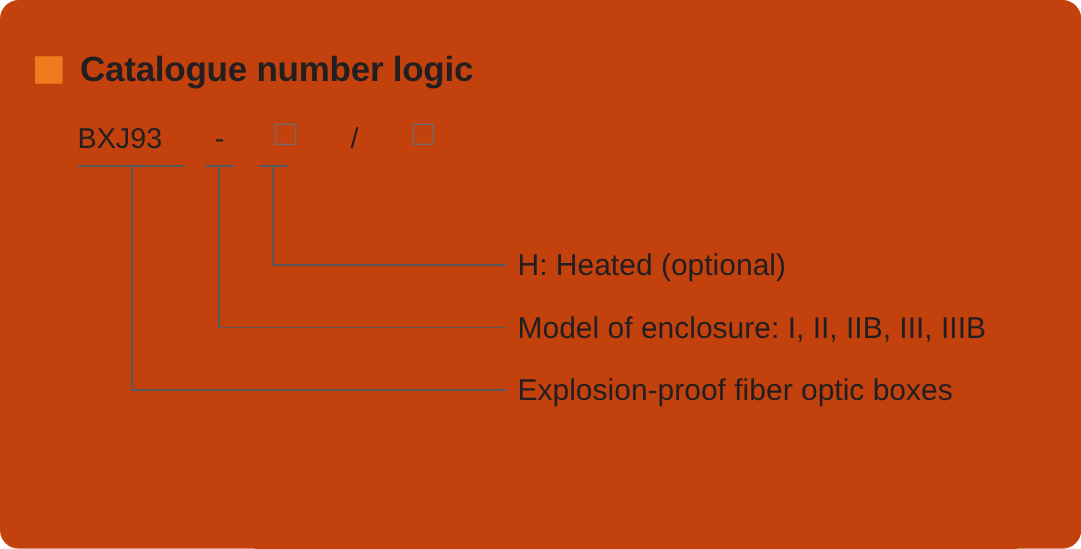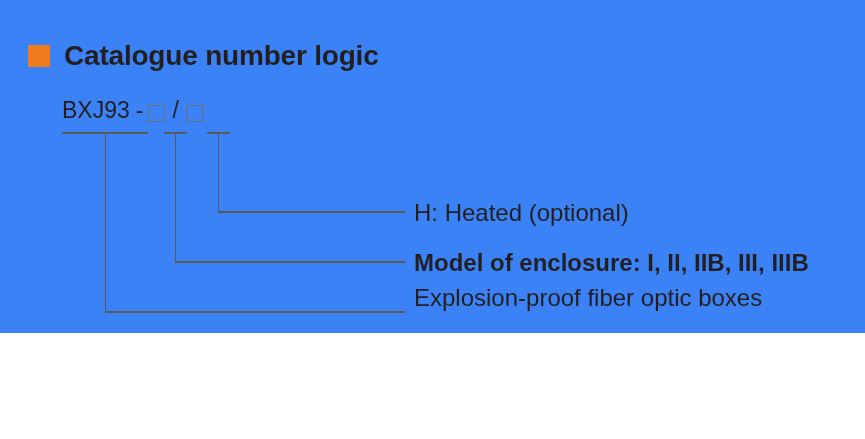--- a/index.html
+++ b/index.html
@@ -8,23 +8,24 @@
     padding: 0;
     background: #ffffff;
   }
   body {
     font-family: "Liberation Sans", sans-serif;
     -webkit-font-smoothing: antialiased;
   }
   #page {
     position: relative;
     width: 865px;
-    height: 333px;
-    background: #3b82f6;
+    height: 439px;
+    background: #c2410c;
     overflow: hidden;
+    border-radius: 15px;
   }
 
   
   .section-heading {
     position: absolute;
     left: 28px;
     top: 42px;
     display: flex;
     align-items: center;
     gap: 14px;
@@ -43,22 +44,23 @@
     line-height: 1;
     white-space: nowrap;
   }
 
   
   .code-row {
     position: absolute;
     left: 62px;
     top: 99px;
     display: flex;
-    align-items: flex-end;
+    align-items: flex-start;
     white-space: nowrap;
+    gap: 36px;
   }
   .code-base {
     font-size: 23px;
     color: #231f20;
     line-height: 1;
   }
   .code-sep-dash {
     font-size: 23px;
     color: #231f20;
     line-height: 1;
@@ -92,22 +94,22 @@
   .callout-label {
     position: absolute;
     left: 414px;
     font-size: 24px;
     color: #231f20;
     line-height: 1;
     white-space: nowrap;
     transform: translateY(-50%);
   }
   .callout-label.l1 { top: 213px; }
-  .callout-label.l2 { top: 263px; font-weight: bold; }
-  .callout-label.l3 { top: 298px; }
+  .callout-label.l2 { top: 263px; }
+  .callout-label.l3 { top: 313px; }
 </style>
 </head>
 <body>
 
 <div id="page">
 
   <div class="section-heading">
     <span class="heading-marker"></span>
     <span class="heading-text">Catalogue number logic</span>
   </div>

